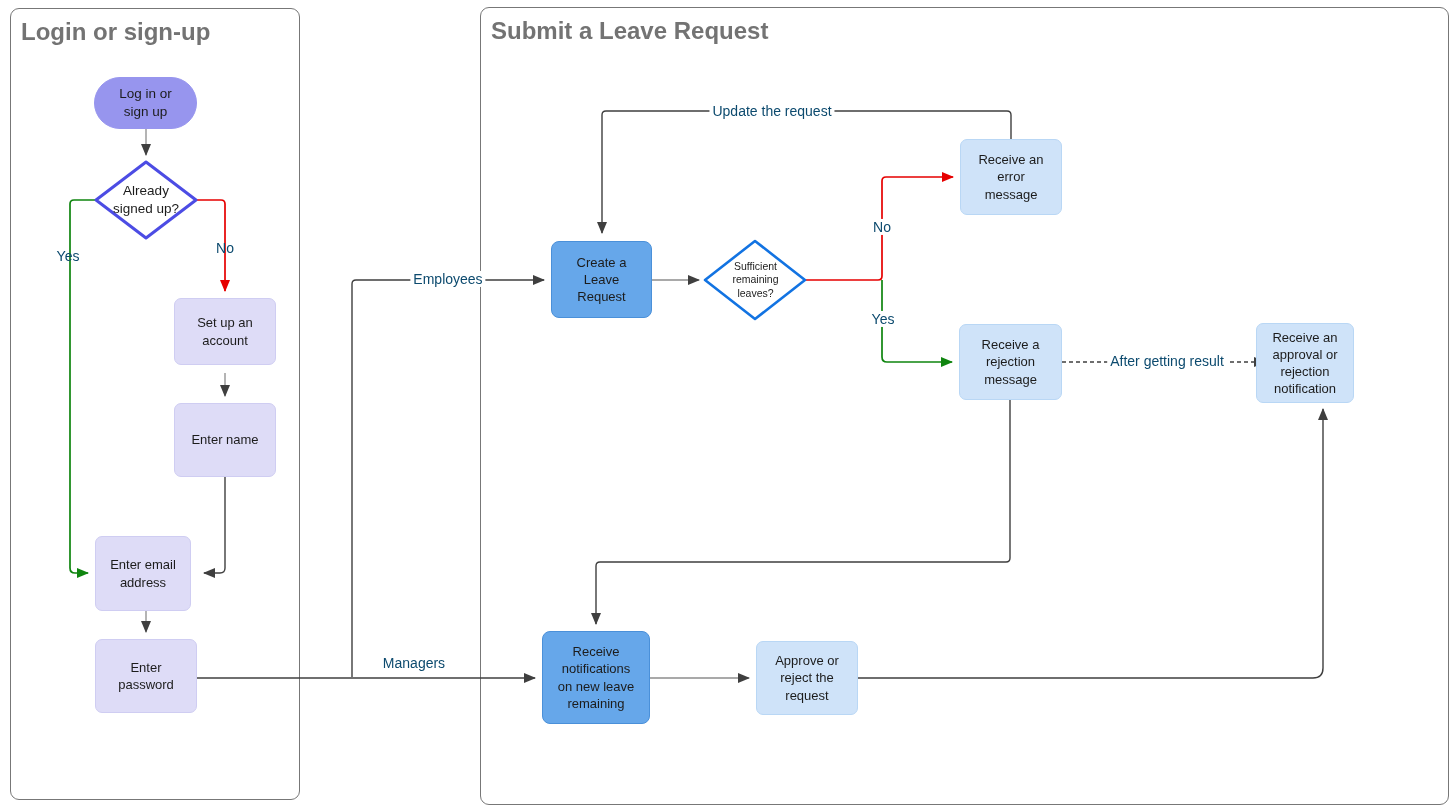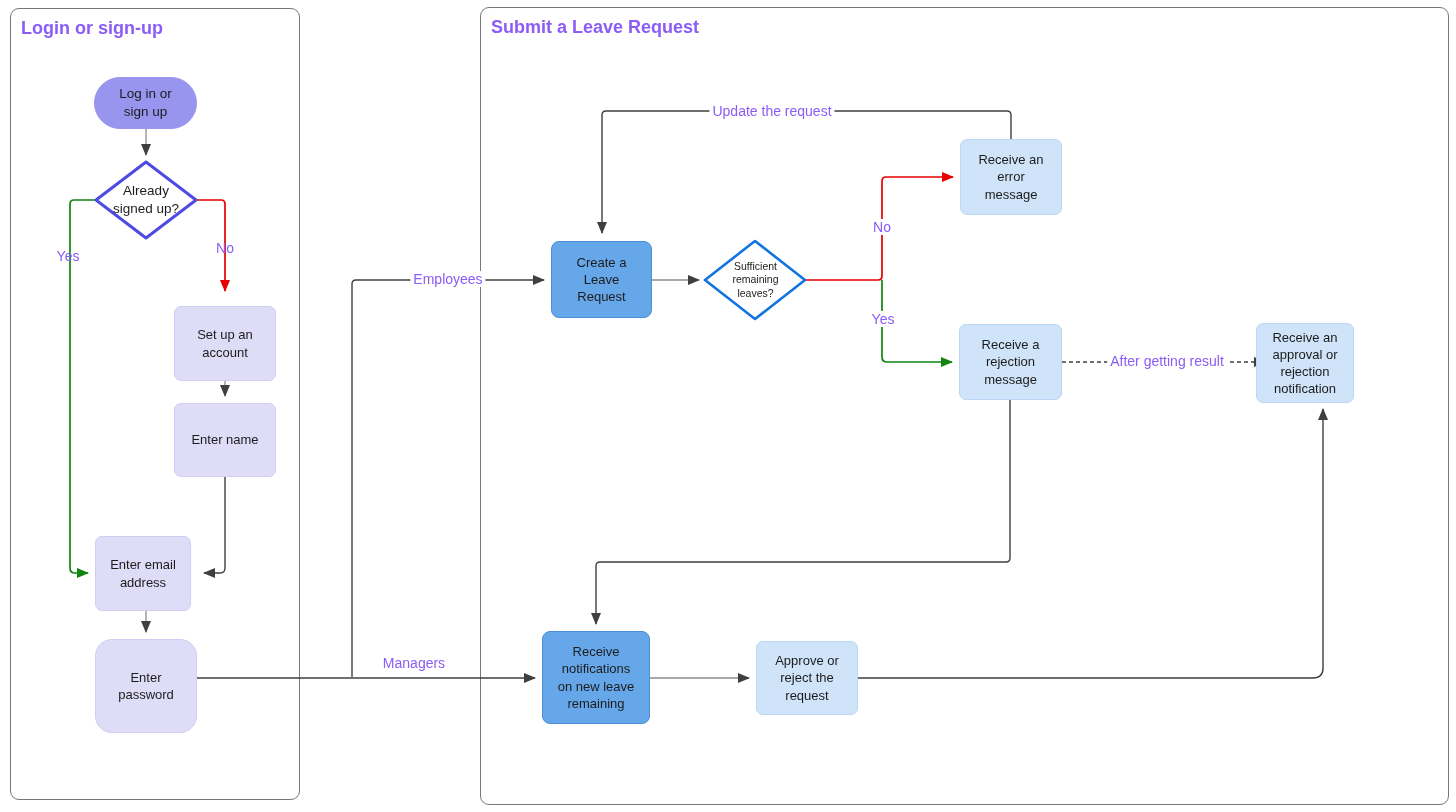--- a/index.html
+++ b/index.html
@@ -6,21 +6,21 @@
   .canvas{
     position:relative;width:1456px;height:812px;background:#fff;overflow:hidden;
     font-family:"Liberation Sans",sans-serif;color:var(--text,#1c1c1c);
   }
   .frame{
     position:absolute;background:#fff;
     border:1px solid var(--frame-border,#777);border-radius:9px;box-sizing:border-box;
   }
   .frame-title{
     position:absolute;top:9px;left:10px;
-    font-size:18px;font-weight:700;color:#8b5cf6;white-space:nowrap;
+    font-size:24px;font-weight:700;color:#737373;white-space:nowrap;
   }
   svg.wires{position:absolute;left:0;top:0;z-index:2;}
   .e-dark{stroke:var(--line-dark,#3f3f3f);stroke-width:1.4;fill:none;}
   .e-gray{stroke:var(--line-gray,#8c8c8c);stroke-width:1.3;fill:none;}
   .e-red{stroke:var(--red-line,#e60000);stroke-width:1.7;fill:none;}
   .e-green{stroke:var(--green-line,#0f850f);stroke-width:1.7;fill:none;}
   .dashed{stroke-dasharray:4 3;}
   .mk-dark{fill:var(--line-dark,#3f3f3f);}
   .mk-red{fill:var(--red-line,#e60000);}
   .mk-green{fill:var(--green-line,#0f850f);}
@@ -35,21 +35,21 @@
     border-radius:26px;padding:0 14px;font-size:13.5px;}
   .lav{background:var(--lavender-fill,#dedcf7);border:1px solid var(--lavender-border,#cfcdf2);}
   .sblue{background:var(--strong-blue-fill,#66a7ea);border:1px solid var(--strong-blue-border,#4a90d9);border-radius:8px;}
   .lblue{background:var(--light-blue-fill,#cfe3f9);border:1px solid var(--light-blue-border,#b9d7f5);}
   .dlabel{position:absolute;z-index:3;display:flex;align-items:center;justify-content:center;
     text-align:center;font-size:13.5px;line-height:1.3;padding:0 10px;box-sizing:border-box;
     background:transparent;color:var(--text,#1c1c1c);}
   .dlabel.small{font-size:10.5px;line-height:1.25;padding:0 16px;}
   .elabel{
     position:absolute;z-index:4;transform:translate(-50%,-50%);
-    font-size:14px;color:#8b5cf6;background:#fff;padding:0 3px;
+    font-size:14px;color:#0c4a6e;background:#fff;padding:0 3px;
     white-space:nowrap;line-height:1.15;
   }
 </style>
 </head>
 <body>
 
 <div class="canvas">
 
   <div class="frame" style="left:10px;top:8px;width:290px;height:792px;">
     <div class="frame-title">Login or sign-up</div>
@@ -89,27 +89,27 @@
     <path class="e-dark" d="M858,678 L1313,678 Q1323,678 1323,668 L1323,409" marker-end="url(#ah-dark)"></path>
 
     <polygon class="d1" points="146,162 196,200 146,238 96,200"></polygon>
     <polygon class="d2" points="755,241 805,280 755,319 705,280"></polygon>
   </svg>
 
   <div class="node pill" style="left:94px;top:77px;width:103px;height:52px;">Log in or sign up</div>
 
   <div class="dlabel" style="left:96px;top:162px;width:100px;height:76px;">Already signed up?</div>
 
-  <div class="node lav" style="left:174px;top:298px;width:102px;height:75px;margin-top:8px;">Set up an account</div>
+  <div class="node lav" style="left:174px;top:298px;width:102px;height:67px;">Set up an account</div>
 
   <div class="node lav" style="left:174px;top:403px;width:102px;height:74px;">Enter name</div>
 
   <div class="node lav" style="left:95px;top:536px;width:96px;height:75px;">Enter email address</div>
 
-  <div class="node lav" style="left:95px;top:639px;width:102px;height:94px;border-radius:17px;">Enter password</div>
+  <div class="node lav" style="left:95px;top:639px;width:102px;height:74px;">Enter password</div>
 
   <div class="node sblue" style="left:551px;top:241px;width:101px;height:77px;">Create a Leave Request</div>
 
   <div class="dlabel small" style="left:705px;top:241px;width:101px;height:78px;">Sufficient remaining leaves?</div>
 
   <div class="node lblue" style="left:960px;top:139px;width:102px;height:76px;">Receive an error message</div>
 
   <div class="node lblue" style="left:959px;top:324px;width:103px;height:76px;">Receive a rejection message</div>
 
   <div class="node lblue" style="left:1256px;top:323px;width:98px;height:80px;padding:13px 7px;">Receive an approval or rejection notification</div>

